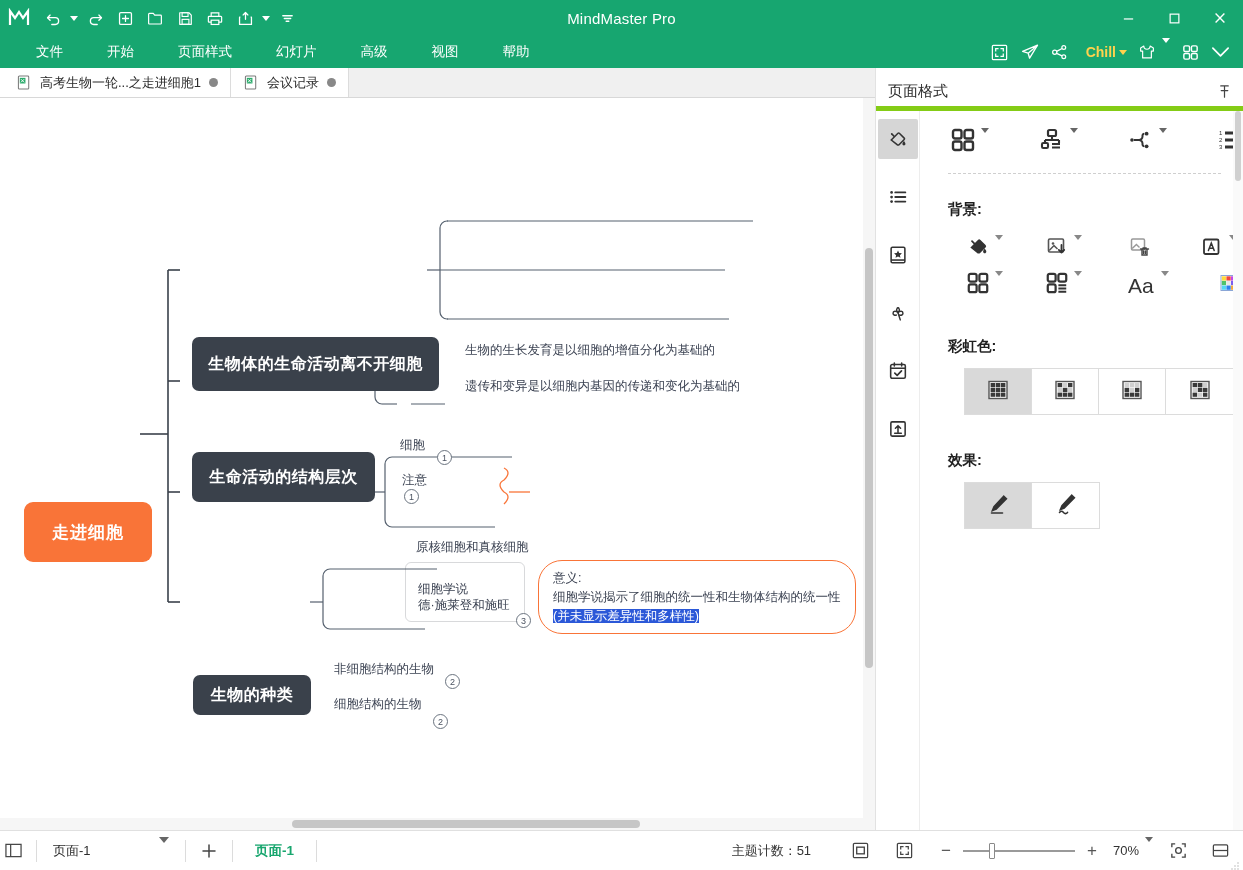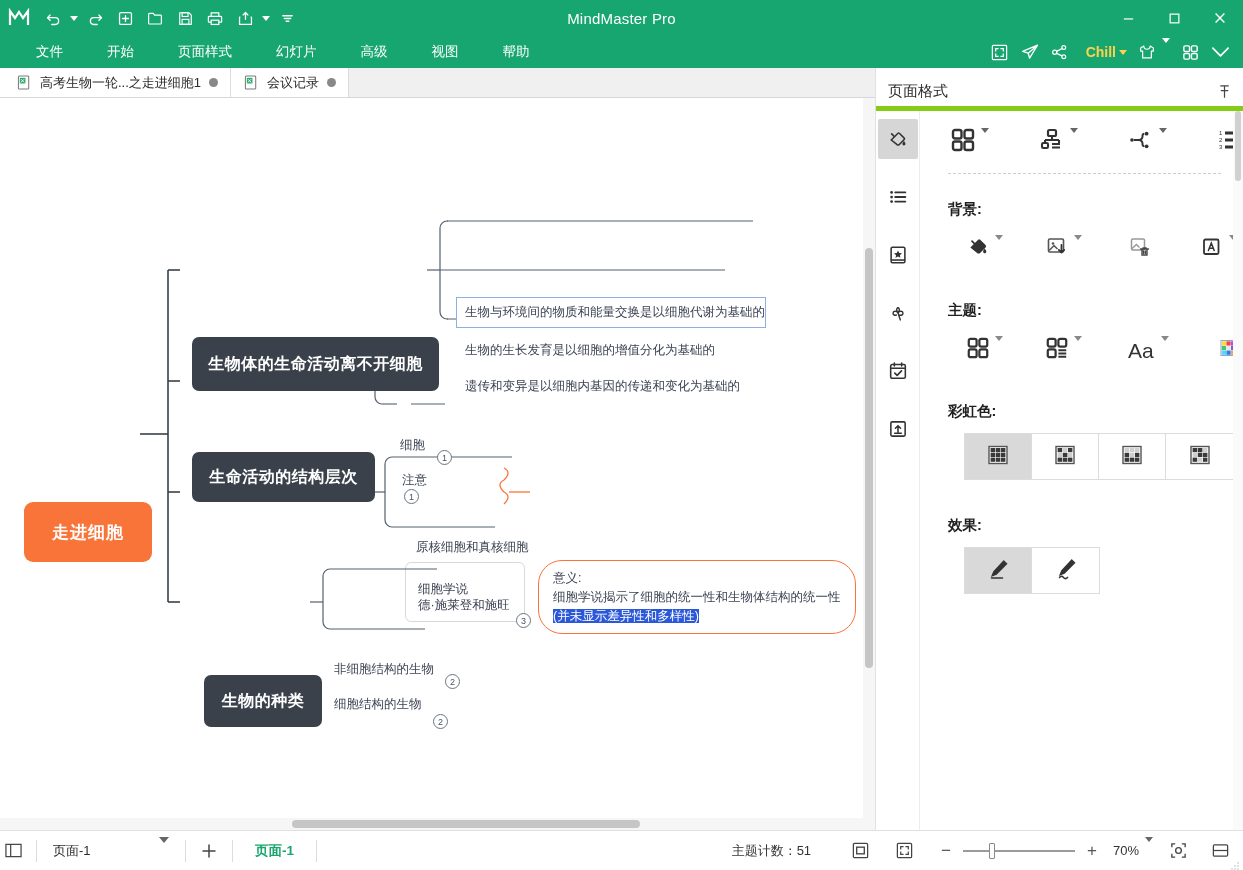--- a/index.html
+++ b/index.html
@@ -388,21 +388,20 @@
             <path d="M310 504 H323" stroke="#55606e" stroke-width="1.2" fill="none"></path>
             <path d="M323 478 a7 7 0 0 1 7-7 M323 478 V524 M323 524 a7 7 0 0 0 7 7" stroke="#55606e" stroke-width="1.2" fill="none"></path>
             <path d="M330 471 H437" stroke="#55606e" stroke-width="1.1" fill="none"></path>
             <path d="M330 531 H425" stroke="#55606e" stroke-width="1.1" fill="none"></path>
           </svg>
 
           <div class="node root-node" style="left:24px; top:404px; width:128px; height:60px;">走进细胞</div>
 
           <div class="node main-node" style="left:192px; top:239px; width:247px; height:54px;">生物体的生命活动离不开细胞</div>
 
-          <div class="leaf sel" style="left:456px; top:199px; width:310px;">生物与环境间的物质和能量交换是以细胞代谢为基础的</div>
           <div class="leaf" style="left:465px; top:243px;">生物的生长发育是以细胞的增值分化为基础的</div>
           <div class="leaf" style="left:465px; top:279px;">遗传和变异是以细胞内基因的传递和变化为基础的</div>
 
           <div class="node main-node" style="left:192px; top:354px; width:183px; height:50px;">生命活动的结构层次</div>
           <div class="leaf" style="left:400px; top:338px;">细胞</div>
           <div class="badge" style="left:437px; top:352px;">1</div>
           <div class="leaf" style="left:402px; top:373px;">注意</div>
           <div class="badge" style="left:404px; top:391px;">1</div>
 
           <div class="leaf" style="left:416px; top:440px;">原核细胞和真核细胞</div>
@@ -410,21 +409,21 @@
           <div class="leaf" style="left:418px; top:482px;">细胞学说</div>
           <div class="leaf" style="left:418px; top:498px;">德·施莱登和施旺</div>
           <div class="badge" style="left:516px; top:515px;">3</div>
 
           <div class="callout" style="left:538px; top:462px; width:318px;">
             <div>意义:</div>
             <div>细胞学说揭示了细胞的统一性和生物体结构的统一性</div>
             <div><span class="hl">(并未显示差异性和多样性)</span></div>
           </div>
 
-          <div class="node main-node" style="left:204px; top:577px; width:118px; height:52px;">生物的种类</div>
+          <div class="node main-node" style="left:193px; top:577px; width:118px; height:40px;">生物的种类</div>
           <div class="leaf" style="left:334px; top:562px;">非细胞结构的生物</div>
           <div class="badge" style="left:445px; top:576px;">2</div>
           <div class="leaf" style="left:334px; top:597px;">细胞结构的生物</div>
           <div class="badge" style="left:433px; top:616px;">2</div>
 
         </div>
 
         <div class="vscroll">
           <div class="vthumb" style="top:150px; height:420px;"></div>
         </div>
@@ -579,21 +578,20 @@
                 <span>
                   <svg width="24" height="24" viewBox="0 0 24 24">
                       <rect x="4" y="4.5" width="14.5" height="14.5" rx="1.4" stroke="#333" stroke-width="1.8" fill="none"></rect>
                       <path d="M8.4 15.5 L11.3 8 L14.2 15.5 M9.5 13.2 H13.1" stroke="#333" stroke-width="1.5" fill="none" stroke-linecap="round"></path>
                     </svg>
                 </span>
                 <span class="car"><span class="caret-d" style="color:#888"></span></span>
               </div>
             </div>
 
-            <div class="sect-title" style="margin-top:34px;">主题:</div>
             <div class="row-icons" style="gap:38px; padding-left:16px;">
               <div class="ibtn">
                 <span>
                   <svg width="24" height="24" viewBox="0 0 26 26">
                       <rect x="3" y="3" width="8.5" height="8.5" rx="2" stroke="#333" stroke-width="2.4" fill="none"></rect>
                       <rect x="14.5" y="3" width="8.5" height="8.5" rx="2" stroke="#333" stroke-width="2.4" fill="none"></rect>
                       <rect x="3" y="14.5" width="8.5" height="8.5" rx="2" stroke="#333" stroke-width="2.4" fill="none"></rect>
                       <rect x="14.5" y="14.5" width="8.5" height="8.5" rx="2" stroke="#333" stroke-width="2.4" fill="none"></rect>
                     </svg>
                 </span>

